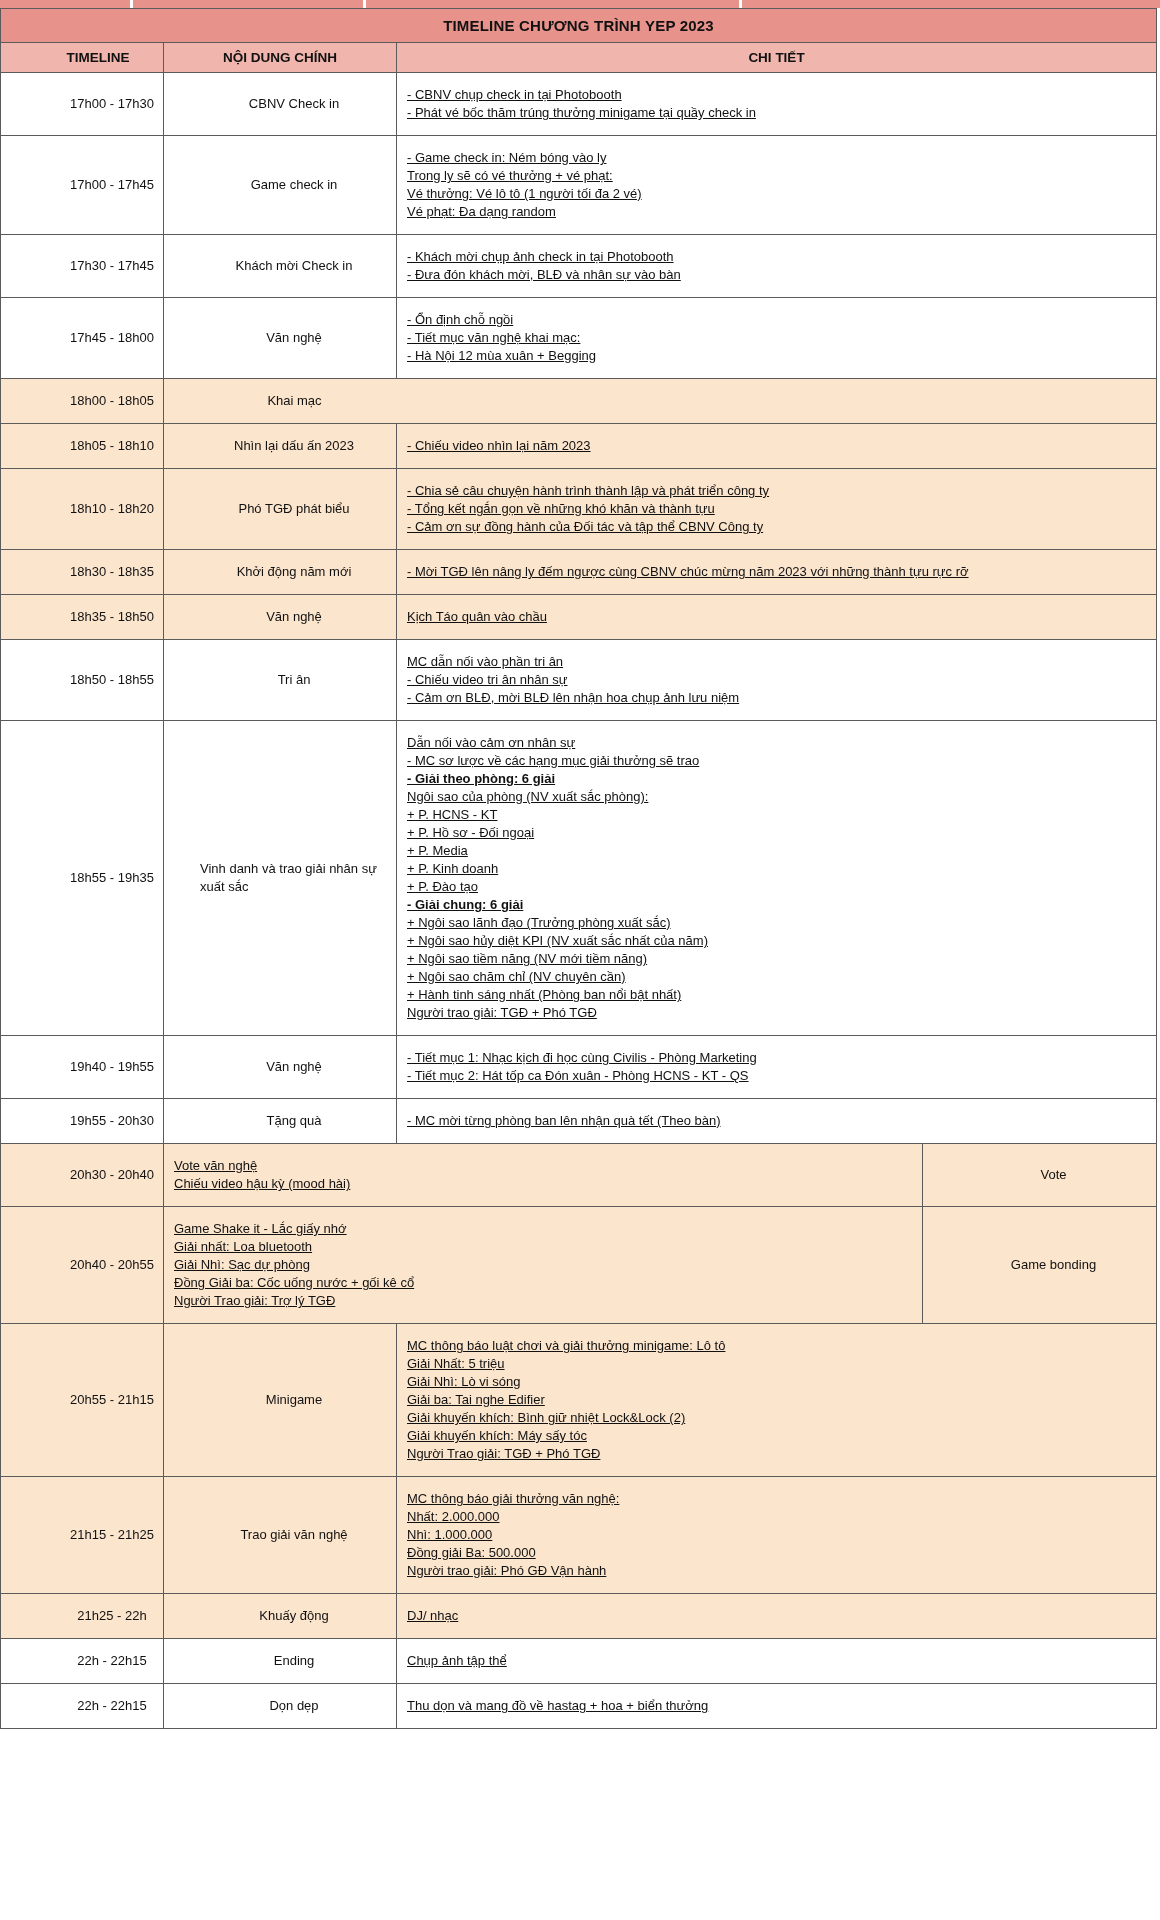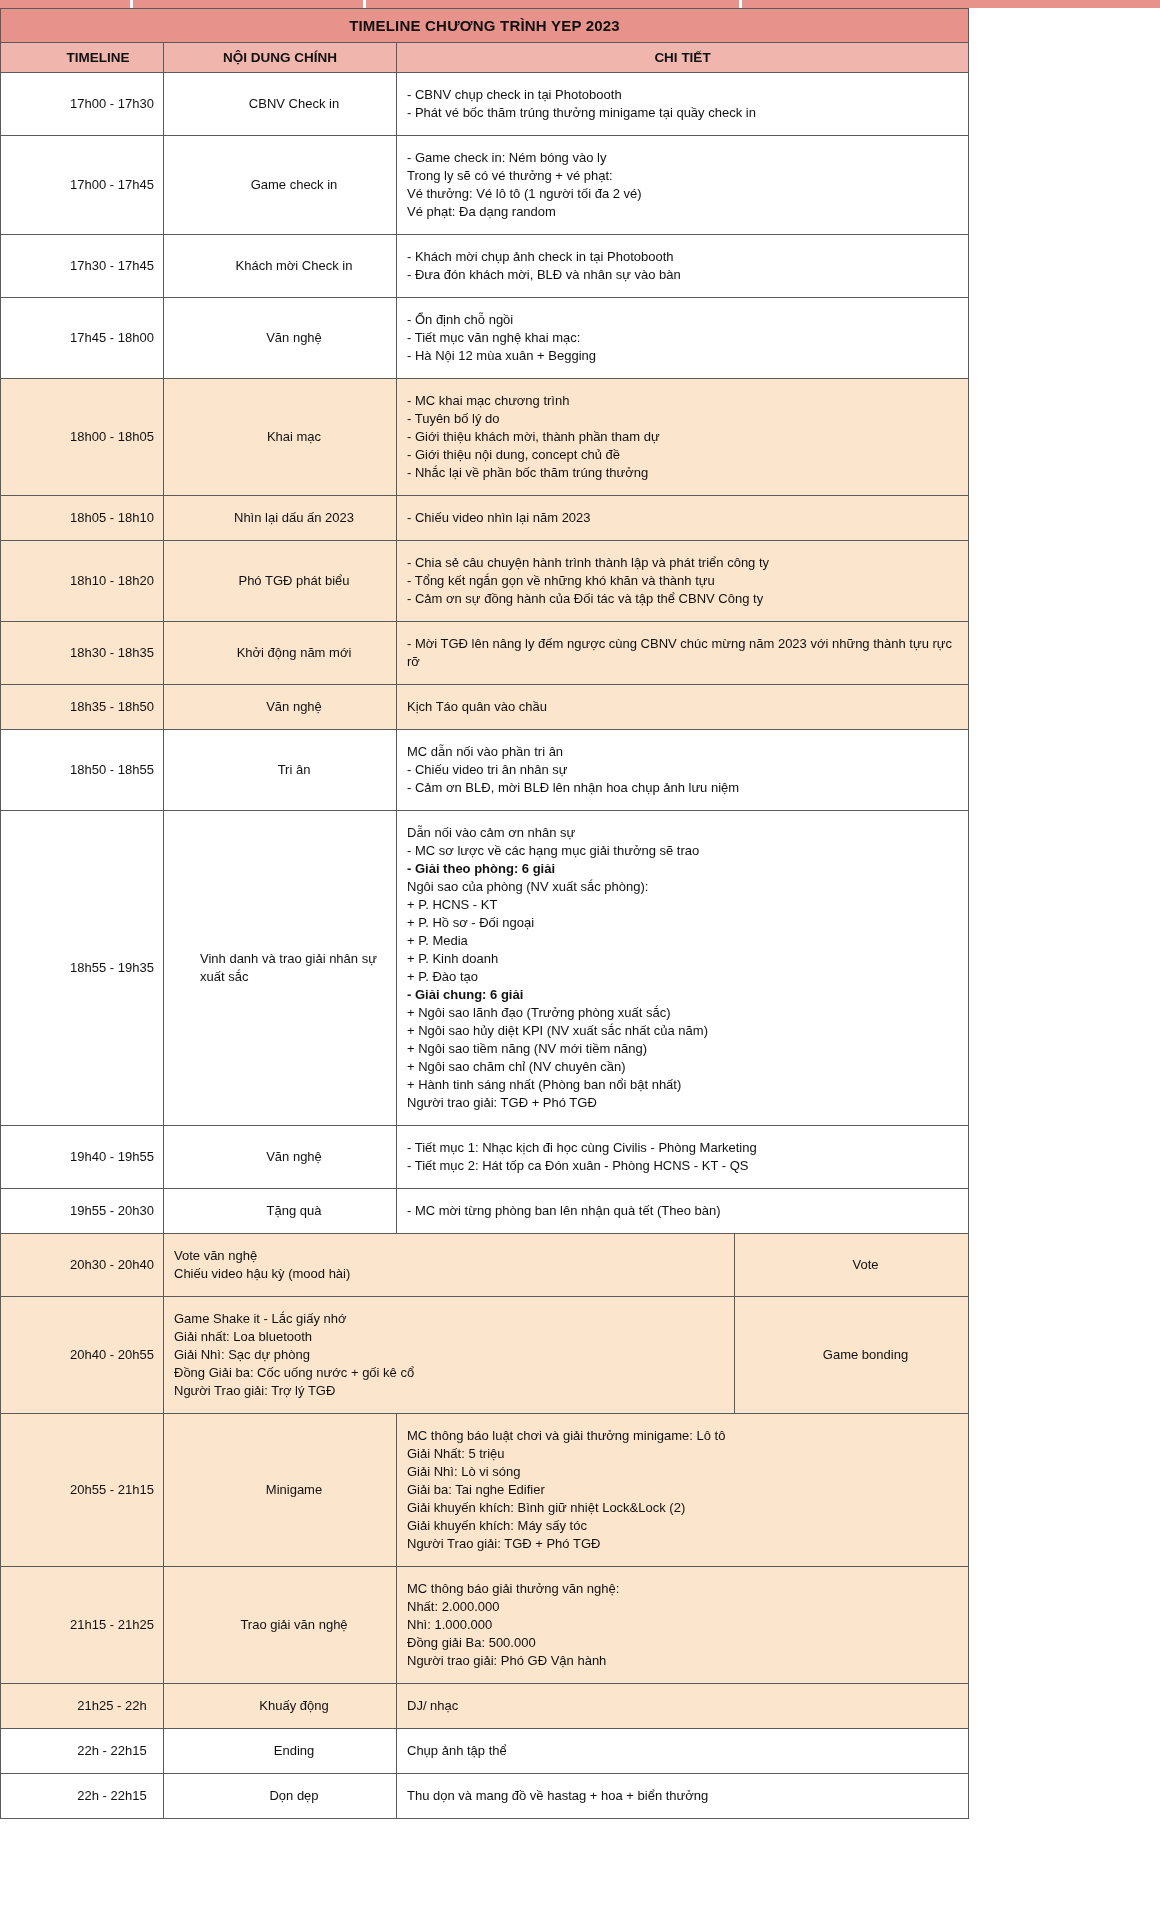--- a/index.html
+++ b/index.html
@@ -6,21 +6,21 @@
     --title-bg:#e8928c;
     --header-bg:#f0b5ac;
     --row-highlight-bg:#fce5cd;
     --row-bg:#ffffff;
     --border:#5b5b5b;
     --text:#111111;
   }
   *{box-sizing:border-box;margin:0;padding:0;}
   html,body{width:1160px;background:#ffffff;overflow:hidden;}
   body{font-family:"Liberation Sans", sans-serif;color:var(--text);}
-  .sheet{width:969px;border-left:1px solid var(--border);border-right:1px solid var(--border);}
+  .sheet{width:1157px;border-left:1px solid var(--border);border-right:1px solid var(--border);}
   .top-sliver{
     height:8px;width:1160px;
     background:linear-gradient(90deg,
       var(--title-bg) 0 130px,#ffffff 130px 133px,
       var(--title-bg) 133px 363px,#ffffff 363px 366px,
       var(--title-bg) 366px 739px,#ffffff 739px 742px,
       var(--title-bg) 742px 100%);
   }
   .title-bar{
     background:var(--title-bg);
@@ -39,21 +39,21 @@
   .col-time{width:131px;flex:0 0 131px;margin-left:32px;}
   .col-content{width:233px;flex:0 0 233px;}
   .col-details{flex:1 1 auto;}
   .row{display:flex;background:var(--row-bg);border-bottom:1px solid var(--border);}
   .row.highlight{background:var(--row-highlight-bg);}
   .cell{font-size:13px;line-height:18px;padding:13px 8px;border-right:1px solid var(--border);}
   .cell:last-child{border-right:none;}
   .cell.time,.cell.content{
     display:flex;align-items:center;justify-content:center;text-align:left;padding-left:36px;
   }
-  .cell.details{display:flex;flex-direction:column;justify-content:flex-end;align-items:flex-start;padding-left:10px;}
+  .cell.details{display:flex;flex-direction:column;justify-content:flex-end;align-items:flex-start;padding-left:10px;text-decoration:underline;}
   .detail-line{min-height:18px;}
   .detail-line.bold{font-weight:bold;}
 </style>
 </head>
 <body>
 
 <div class="top-sliver"></div>
 
 <div class="sheet">
   <div class="title-bar">TIMELINE CHƯƠNG TRÌNH YEP 2023</div>
@@ -100,27 +100,20 @@
     <div class="cell details col-details">
           <div class="detail-line">- Ổn định chỗ ngồi</div>
           <div class="detail-line">- Tiết mục văn nghệ khai mạc:</div>
           <div class="detail-line">- Hà Nội 12 mùa xuân + Begging</div>
         </div>
   </div>
 
   <div class="row highlight">
     <div class="cell time col-time">18h00 - 18h05</div>
     <div class="cell content col-content">Khai mạc</div>
-    <div class="cell details col-details">
-          <div class="detail-line">- MC khai mạc chương trình</div>
-          <div class="detail-line">- Tuyên bố lý do</div>
-          <div class="detail-line">- Giới thiệu khách mời, thành phần tham dự</div>
-          <div class="detail-line">- Giới thiệu nội dung, concept chủ đề</div>
-          <div class="detail-line">- Nhắc lại về phần bốc thăm trúng thưởng</div>
-        </div>
   </div>
 
   <div class="row highlight">
     <div class="cell time col-time">18h05 - 18h10</div>
     <div class="cell content col-content">Nhìn lại dấu ấn 2023</div>
     <div class="cell details col-details">
           <div class="detail-line">- Chiếu video nhìn lại năm 2023</div>
         </div>
   </div>
 

